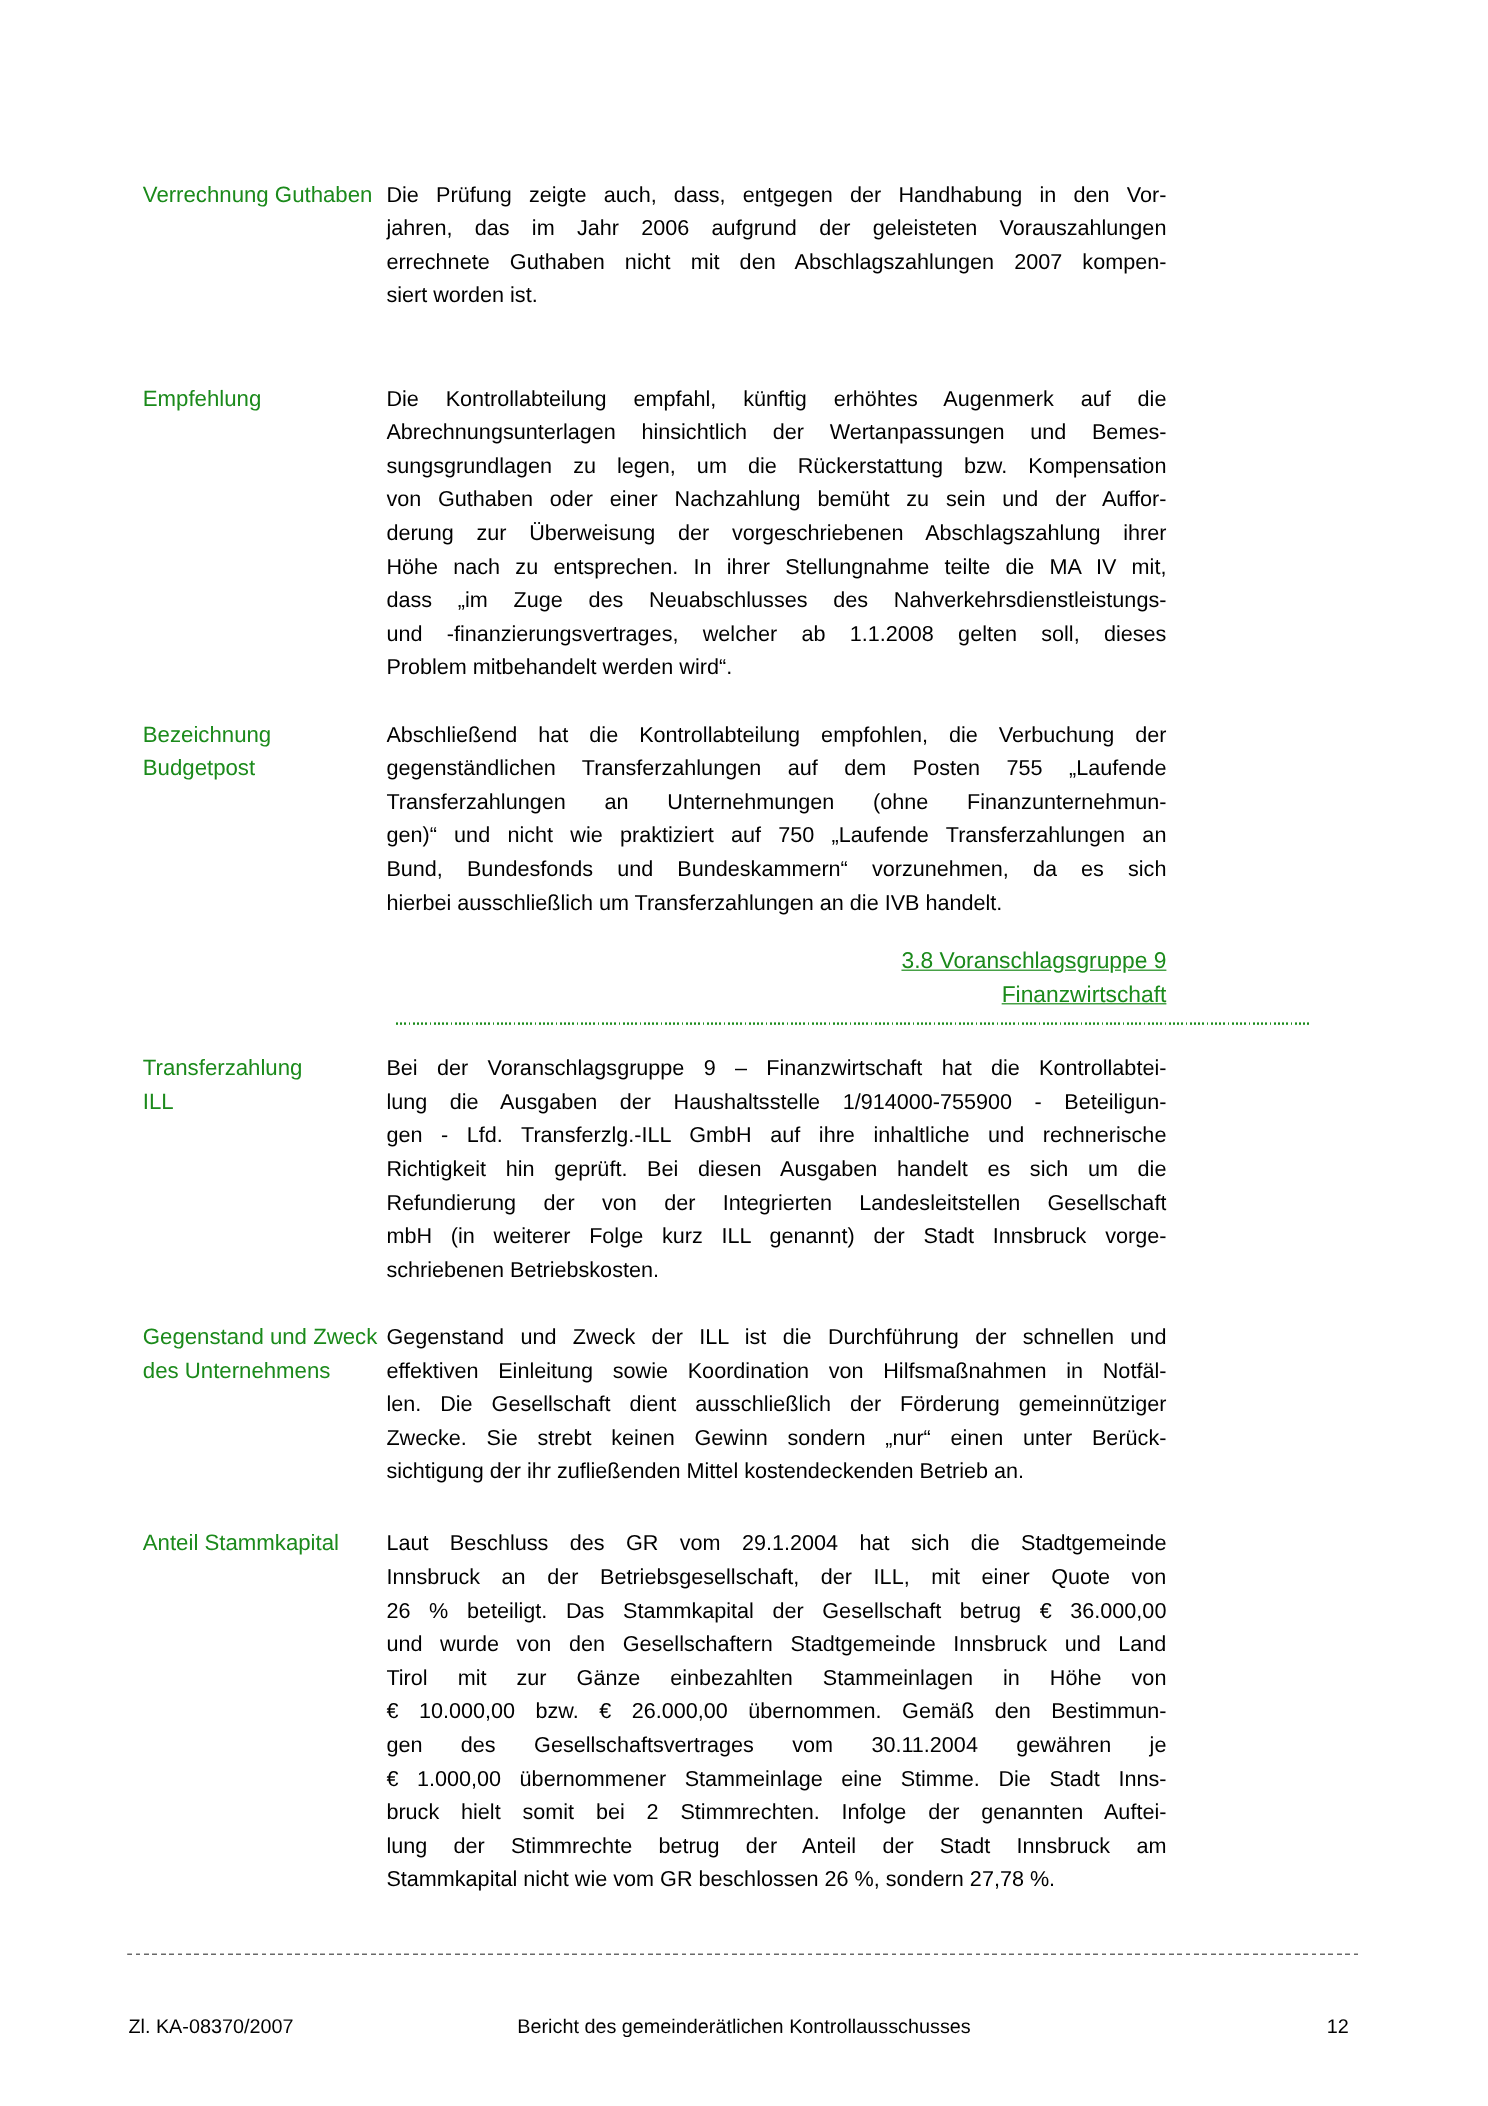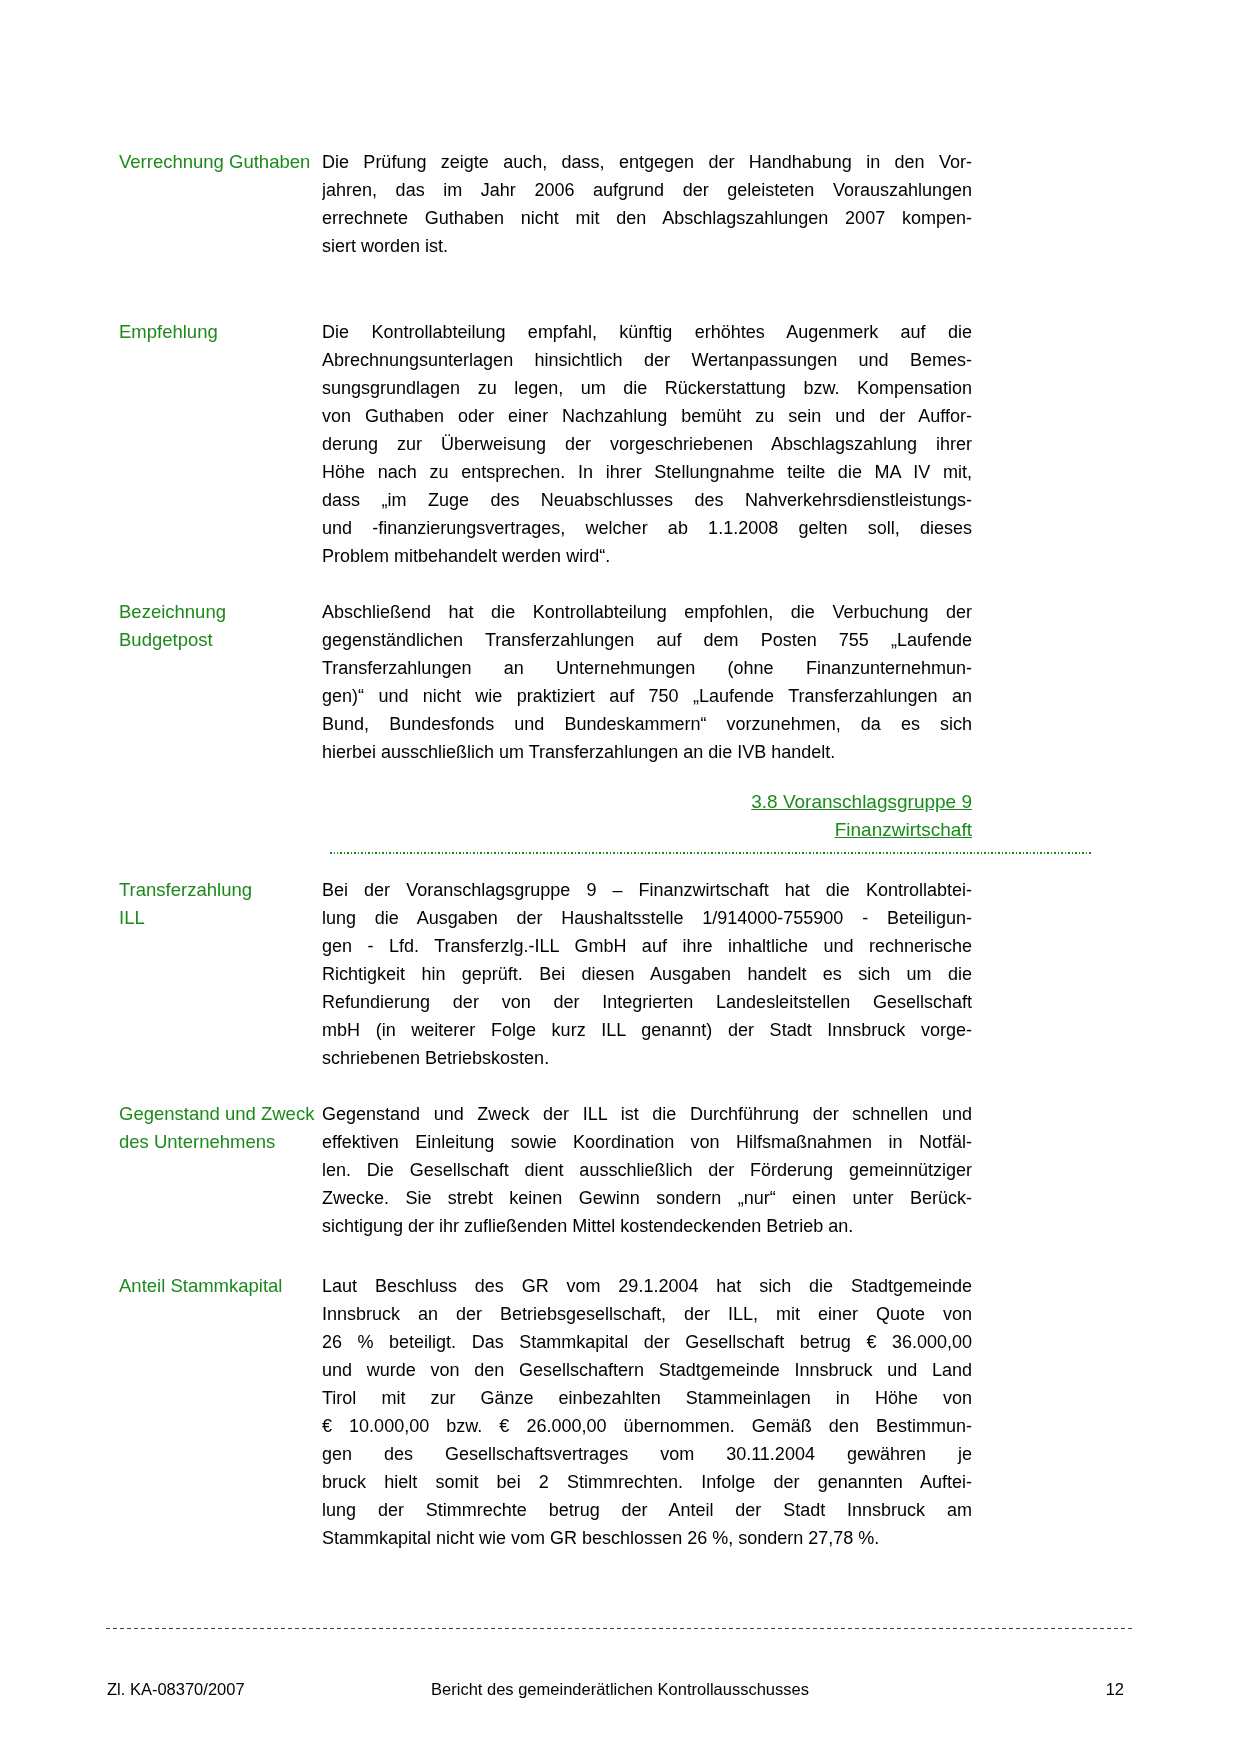--- a/index.html
+++ b/index.html
@@ -136,18 +136,19 @@
         <div class="lline">Anteil Stammkapital</div>
       </div>
       <div class="body">
         <div class="bline j">Laut Beschluss des GR vom 29.1.2004 hat sich die Stadtgemeinde</div>
         <div class="bline j">Innsbruck an der Betriebsgesellschaft, der ILL, mit einer Quote von</div>
         <div class="bline j">26 % beteiligt. Das Stammkapital der Gesellschaft betrug € 36.000,00</div>
         <div class="bline j">und wurde von den Gesellschaftern Stadtgemeinde Innsbruck und Land</div>
         <div class="bline j">Tirol mit zur Gänze einbezahlten Stammeinlagen in Höhe von</div>
         <div class="bline j">€ 10.000,00 bzw. € 26.000,00 übernommen. Gemäß den Bestimmun-</div>
         <div class="bline j">gen des Gesellschaftsvertrages vom 30.11.2004 gewähren je</div>
+        <div class="bline j">€ 1.000,00 übernommener Stammeinlage eine Stimme. Die Stadt Inns-</div>
         <div class="bline j">bruck hielt somit bei 2 Stimmrechten. Infolge der genannten Auftei-</div>
         <div class="bline j">lung der Stimmrechte betrug der Anteil der Stadt Innsbruck am</div>
         <div class="bline">Stammkapital nicht wie vom GR beschlossen 26 %, sondern 27,78 %.</div>
       </div>
     </div>
   </div>
 
 </body></html>

